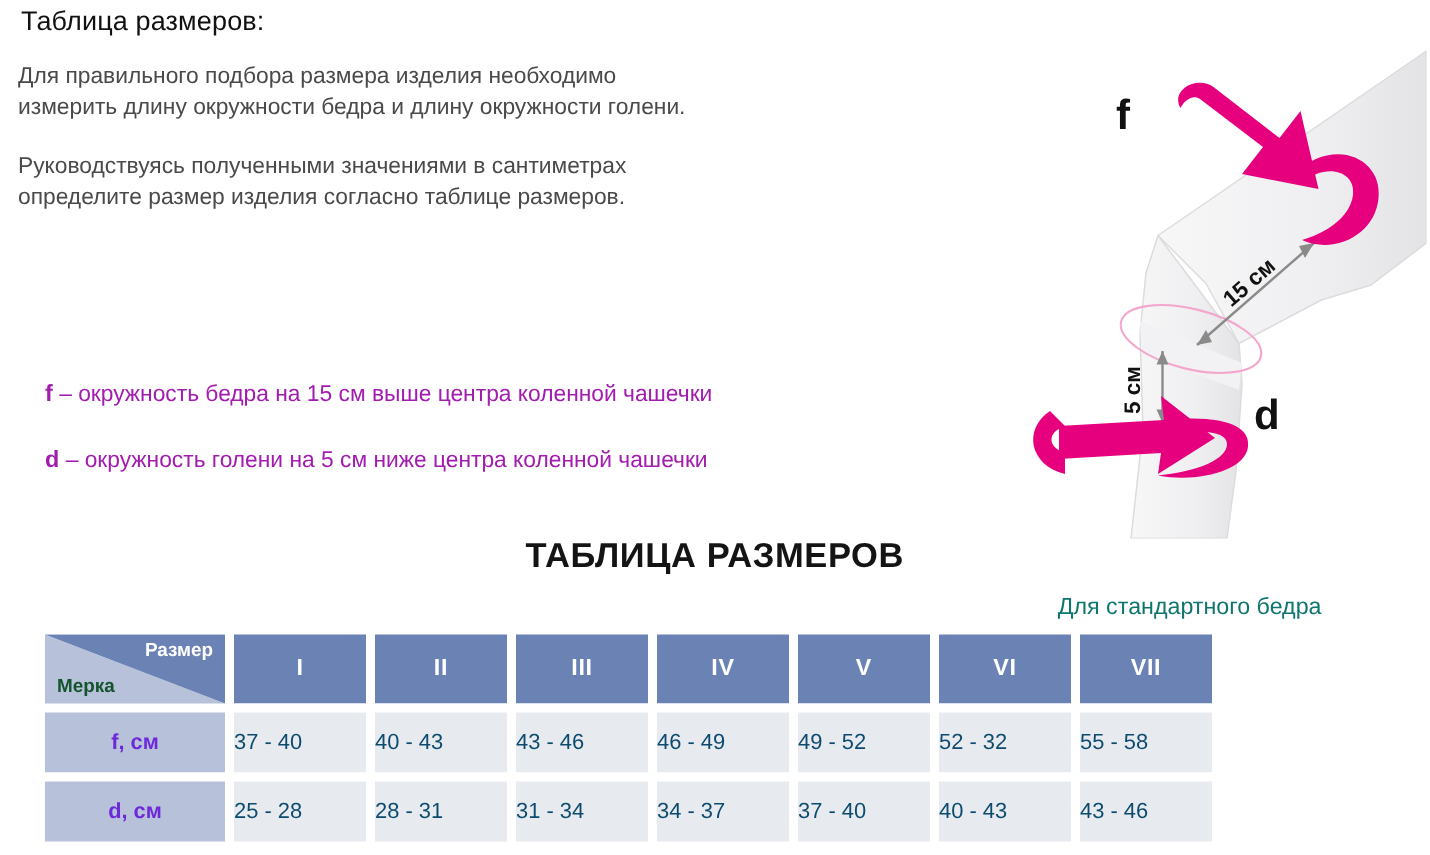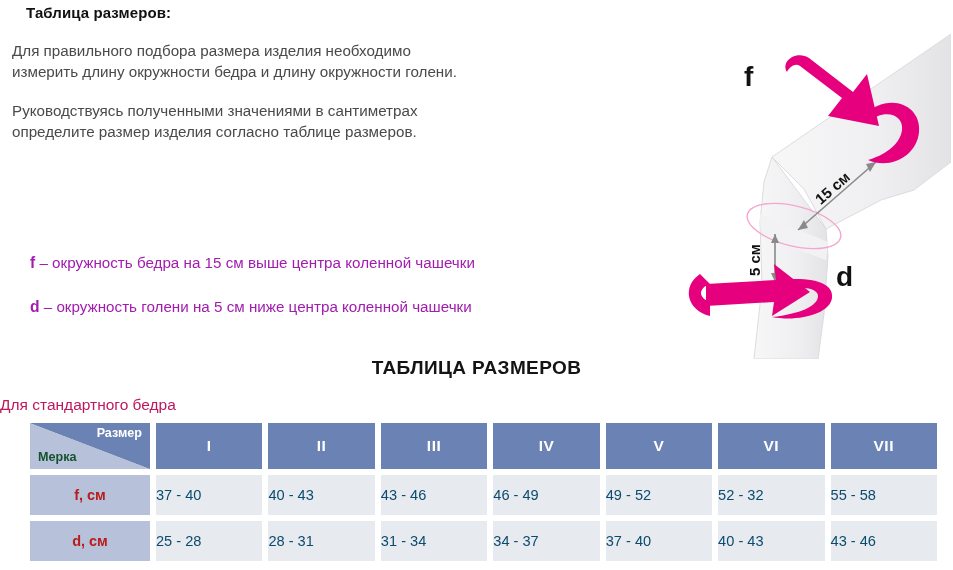--- a/index.html
+++ b/index.html
@@ -15,24 +15,24 @@
     position: relative;
     width: 953px;
     height: 570px;
     overflow: hidden;
     background: #ffffff;
   }
 
   
   .doc-title {
     position: absolute;
-    left: 26px;
+    left: 14px;
     top: 4px;
-    font-size: 15px;
-    font-weight: bold;
+    font-size: 18px;
+    font-weight: normal;
     letter-spacing: .1px;
     color: #111;
   }
 
   
   .intro {
     position: absolute;
     left: 12px;
     top: 40px;
     width: 640px;
@@ -77,40 +77,40 @@
   }
   .illustration svg { display: block; }
 
   
   .table-title {
     position: absolute;
     left: 0;
     top: 357px;
     width: 953px;
     text-align: center;
-    font-size: 19px;
+    font-size: 23px;
     font-weight: bold;
     letter-spacing: .4px;
     color: #141414;
   }
   .table-subtitle {
     position: absolute;
     left: 0;
     top: 396px;
     width: 881px;
-    text-align: left;
+    text-align: right;
     font-size: 15.5px;
-    color: #be185d;
+    color: #0f766e;
   }
 
   .size-table {
     position: absolute;
     left: 30px;
     top: 423px;
-    width: 907px;
+    width: 778px;
     border-collapse: separate;
     border-spacing: 0;
     table-layout: fixed;
   }
   .size-table td, .size-table th {
     padding: 0;
     margin: 0;
   }
 
   
@@ -154,21 +154,21 @@
     text-align: center;
     vertical-align: middle;
     letter-spacing: .5px;
   }
 
   .spacer-row td { height: 6px; background: #ffffff; }
 
   .row-label {
     height: 40px;
     background: #b7c2da;
-    color: #b91c1c;
+    color: #6d28d9;
     font-size: 14.5px;
     font-weight: bold;
     text-align: center;
     vertical-align: middle;
   }
   .data-cell {
     height: 40px;
     background: #e7ebef;
     color: #0c4a6e;
     font-size: 14.6px;

